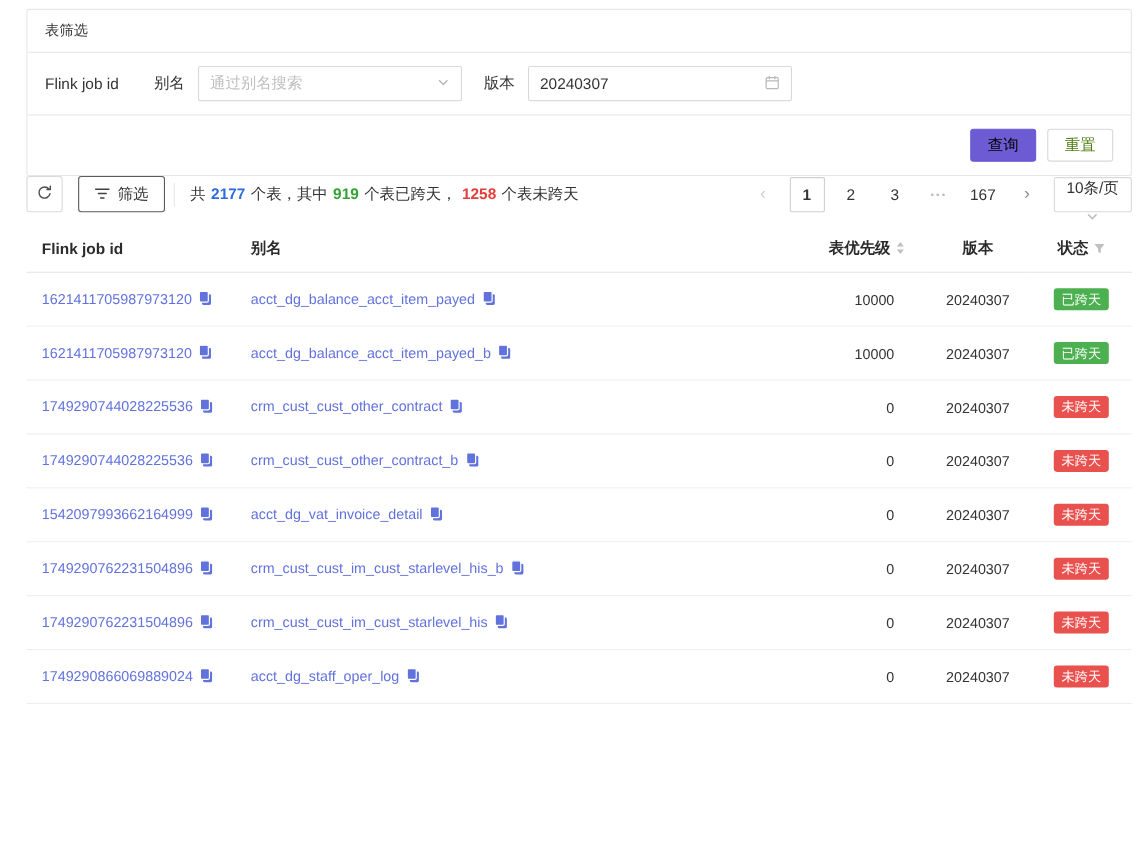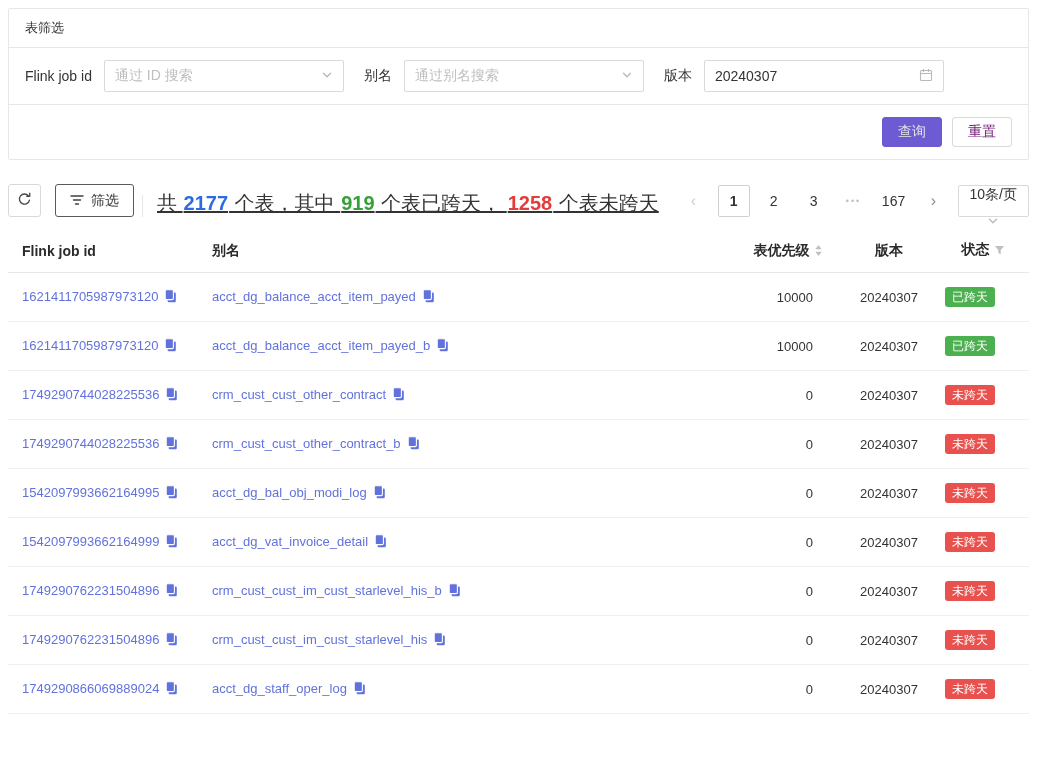--- a/index.html
+++ b/index.html
@@ -1,45 +1,45 @@
 <!DOCTYPE html>
 <html style="--primary: #6c5bd2; --link: #6172dd; --success: #4cb050; --danger: #e8514d; --count_blue: #2c6be4; --count_green: #35a035; --count_red: #e23d3a;"><head>
 <meta charset="utf-8">
 <style>
   * { box-sizing: border-box; margin: 0; padding: 0; }
   html,body { width: 1037px; height: 767px; background: #fff; overflow: hidden; }
   body { font-family: "Liberation Sans", "DejaVu Sans", sans-serif; color: #333; font-size: 14px; }
-  .page { padding: 8px 8px 0 8px; }
+  .page { padding: 8px 8px 0 24px; }
 
   
   .filter-panel { border: 1px solid #e6e7e9; border-radius: 2px; background: #fff; }
   .panel-header { padding: 10px 16px; border-bottom: 1px solid #e6e7e9; font-size: 13px; color: #333; }
   .panel-body { display: flex; align-items: center; padding: 12px 16px; border-bottom: 1px solid #e6e7e9; }
   .field { display: flex; align-items: center; margin-right: 20px; }
   .field > label { margin-right: 12px; white-space: nowrap; color: #333; }
   .control { width: 240px; height: 32px; border: 1px solid #d9d9d9; border-radius: 2px;
              display: flex; align-items: center; justify-content: space-between;
              padding: 0 10px; background: #fff; cursor: pointer; }
   .placeholder { color: #bfbfbf; }
   .control .val { color: #333; }
   .panel-footer { display: flex; justify-content: flex-end; gap: 10px; padding: 12px 16px; }
   .btn { height: 30px; padding: 0 15px; border-radius: 3px; font-size: 14px;
-         border: 1px solid #d9d9d9; background: #fff; color: #701a75; cursor: pointer;
+         border: 1px solid #d9d9d9; background: #fff; color: #4d7c0f; cursor: pointer;
          font-family: inherit; }
-  .btn.primary { background: var(--primary); border-color: var(--primary); color: #e5e5e5; }
+  .btn.primary { background: var(--primary); border-color: var(--primary); color: #000000; }
 
   
-  .toolbar { display: flex; align-items: flex-end; margin-top: 24px; }
+  .toolbar { display: flex; align-items: center; }
   .icon-btn { width: 33px; height: 33px; border: 1px solid #d9d9d9; border-radius: 3px;
               background: #fff; display: flex; align-items: center; justify-content: center; cursor: pointer; }
   .filter-btn { height: 33px; margin-left: 14px; padding: 0 14px; border: 1px solid #5a5a5a;
                 border-radius: 3px; background: #fff; display: flex; align-items: center; gap: 7px;
                 font-size: 14px; color: #333; cursor: pointer; font-family: inherit; }
   .v-divider { width: 1px; height: 22px; background: #e6e7e9; margin: 0 14px 0 8px; }
-  .summary { font-size: 20px; color: #333; white-space: nowrap; text-decoration: underline; }
+  .summary { font-size: 14px; color: #333; white-space: nowrap; }
   .summary .num { font-weight: 600; margin: 0 1px; }
   .num-blue { color: var(--count_blue); }
   .num-green { color: var(--count_green); }
   .num-red { color: var(--count_red); }
 
   
   .pagination { display: flex; align-items: center; gap: 8px; margin-left: auto; }
   .page-btn { min-width: 32px; height: 32px; display: flex; align-items: center; justify-content: center;
               border-radius: 2px; font-size: 14px; color: #333; cursor: pointer; background: #fff; }
   .page-btn.current { border: 1px solid #d0d0d3; font-weight: 600; }
@@ -51,53 +51,45 @@
                       font-size: 14px; color: #333; cursor: pointer; flex-direction: column; }
 
   
   table { width: 100%; border-collapse: collapse; margin-top: 12px; table-layout: fixed; }
   thead th { font-size: 14px; font-weight: 700; color: #2b2b2b; padding: 12px 8px;
              border-bottom: 1px solid #e6e7e9; white-space: nowrap; }
   th.c-job { width: 196px; text-align: left; padding-left: 14px; }
   th.c-alias { text-align: left; }
   th.c-priority { width: 110px; padding-right: 4px; }
   th.c-version { width: 96px; text-align: center; }
-  th.c-status { width: 92px; text-align: center; font-family: Liberation Serif, serif; }
+  th.c-status { width: 92px; text-align: center; }
   tbody td { padding: 14px 8px; border-bottom: 1px solid #efeff1; font-size: 13px; color: #333;
              white-space: nowrap; overflow: hidden; }
   td.td-job { padding-left: 14px; }
   td.td-priority { text-align: right; padding-right: 28px; }
   td.td-version { text-align: center; }
-  td.td-status { text-align: left; }
+  td.td-status { text-align: center; }
   .link { color: var(--link); text-decoration: none; cursor: pointer; }
   .copy { color: var(--link); margin-left: 6px; cursor: pointer; display: inline-block; vertical-align: -2px; }
   .th-icon { display: inline-block; vertical-align: -2px; margin-left: 4px; }
   .badge { display: inline-block; padding: 4px 7px; border-radius: 3px; color: #fff;
            font-size: 12px; line-height: 1; }
   .badge.crossed { background: var(--success); }
   .badge.not_crossed { background: var(--danger); }
 </style>
 </head>
 <body>
 
 <div class="page">
 
   <section class="filter-panel">
     <div class="panel-header">表筛选</div>
     <div class="panel-body">
       <div class="field">
         <label>Flink job id</label>
-        <div class="control">
-          <span class="placeholder">通过 ID 搜索</span>
-          <span>
-            <svg width="12" height="12" viewBox="0 0 12 12" fill="none">
-                <path d="M2.5 4.2 6 7.8 9.5 4.2" stroke="#b9b9bb" stroke-width="1.3" stroke-linecap="round" stroke-linejoin="round"></path>
-              </svg>
-          </span>
-        </div>
       </div>
       <div class="field">
         <label>别名</label>
         <div class="control">
           <span class="placeholder">通过别名搜索</span>
           <span>
             <svg width="12" height="12" viewBox="0 0 12 12" fill="none">
                 <path d="M2.5 4.2 6 7.8 9.5 4.2" stroke="#b9b9bb" stroke-width="1.3" stroke-linecap="round" stroke-linejoin="round"></path>
               </svg>
           </span>
@@ -244,37 +236,20 @@
                 <rect x="3.6" y="3.4" width="8.2" height="9.8" rx="1.3" fill="currentColor"></rect>
                 <rect x="1.2" y="0.8" width="8.2" height="9.8" rx="1.3" fill="currentColor" stroke="#fff" stroke-width="1.1"></rect>
               </svg></span>
     </td>
     <td class="td-priority">0</td>
     <td class="td-version">20240307</td>
     <td class="td-status"><span class="badge not_crossed">未跨天</span></td>
   </tr>
 
 
-  <tr>
-    <td class="td-job">
-      <a class="link">1542097993662164995</a><span class="copy"><svg width="13" height="14" viewBox="0 0 13 14">
-                <rect x="3.6" y="3.4" width="8.2" height="9.8" rx="1.3" fill="currentColor"></rect>
-                <rect x="1.2" y="0.8" width="8.2" height="9.8" rx="1.3" fill="currentColor" stroke="#fff" stroke-width="1.1"></rect>
-              </svg></span>
-    </td>
-    <td class="td-alias">
-      <a class="link">acct_dg_bal_obj_modi_log</a><span class="copy"><svg width="13" height="14" viewBox="0 0 13 14">
-                <rect x="3.6" y="3.4" width="8.2" height="9.8" rx="1.3" fill="currentColor"></rect>
-                <rect x="1.2" y="0.8" width="8.2" height="9.8" rx="1.3" fill="currentColor" stroke="#fff" stroke-width="1.1"></rect>
-              </svg></span>
-    </td>
-    <td class="td-priority">0</td>
-    <td class="td-version">20240307</td>
-    <td class="td-status"><span class="badge not_crossed">未跨天</span></td>
-  </tr>
 
   <tr>
     <td class="td-job">
       <a class="link">1542097993662164999</a><span class="copy"><svg width="13" height="14" viewBox="0 0 13 14">
                 <rect x="3.6" y="3.4" width="8.2" height="9.8" rx="1.3" fill="currentColor"></rect>
                 <rect x="1.2" y="0.8" width="8.2" height="9.8" rx="1.3" fill="currentColor" stroke="#fff" stroke-width="1.1"></rect>
               </svg></span>
     </td>
     <td class="td-alias">
       <a class="link">acct_dg_vat_invoice_detail</a><span class="copy"><svg width="13" height="14" viewBox="0 0 13 14">

